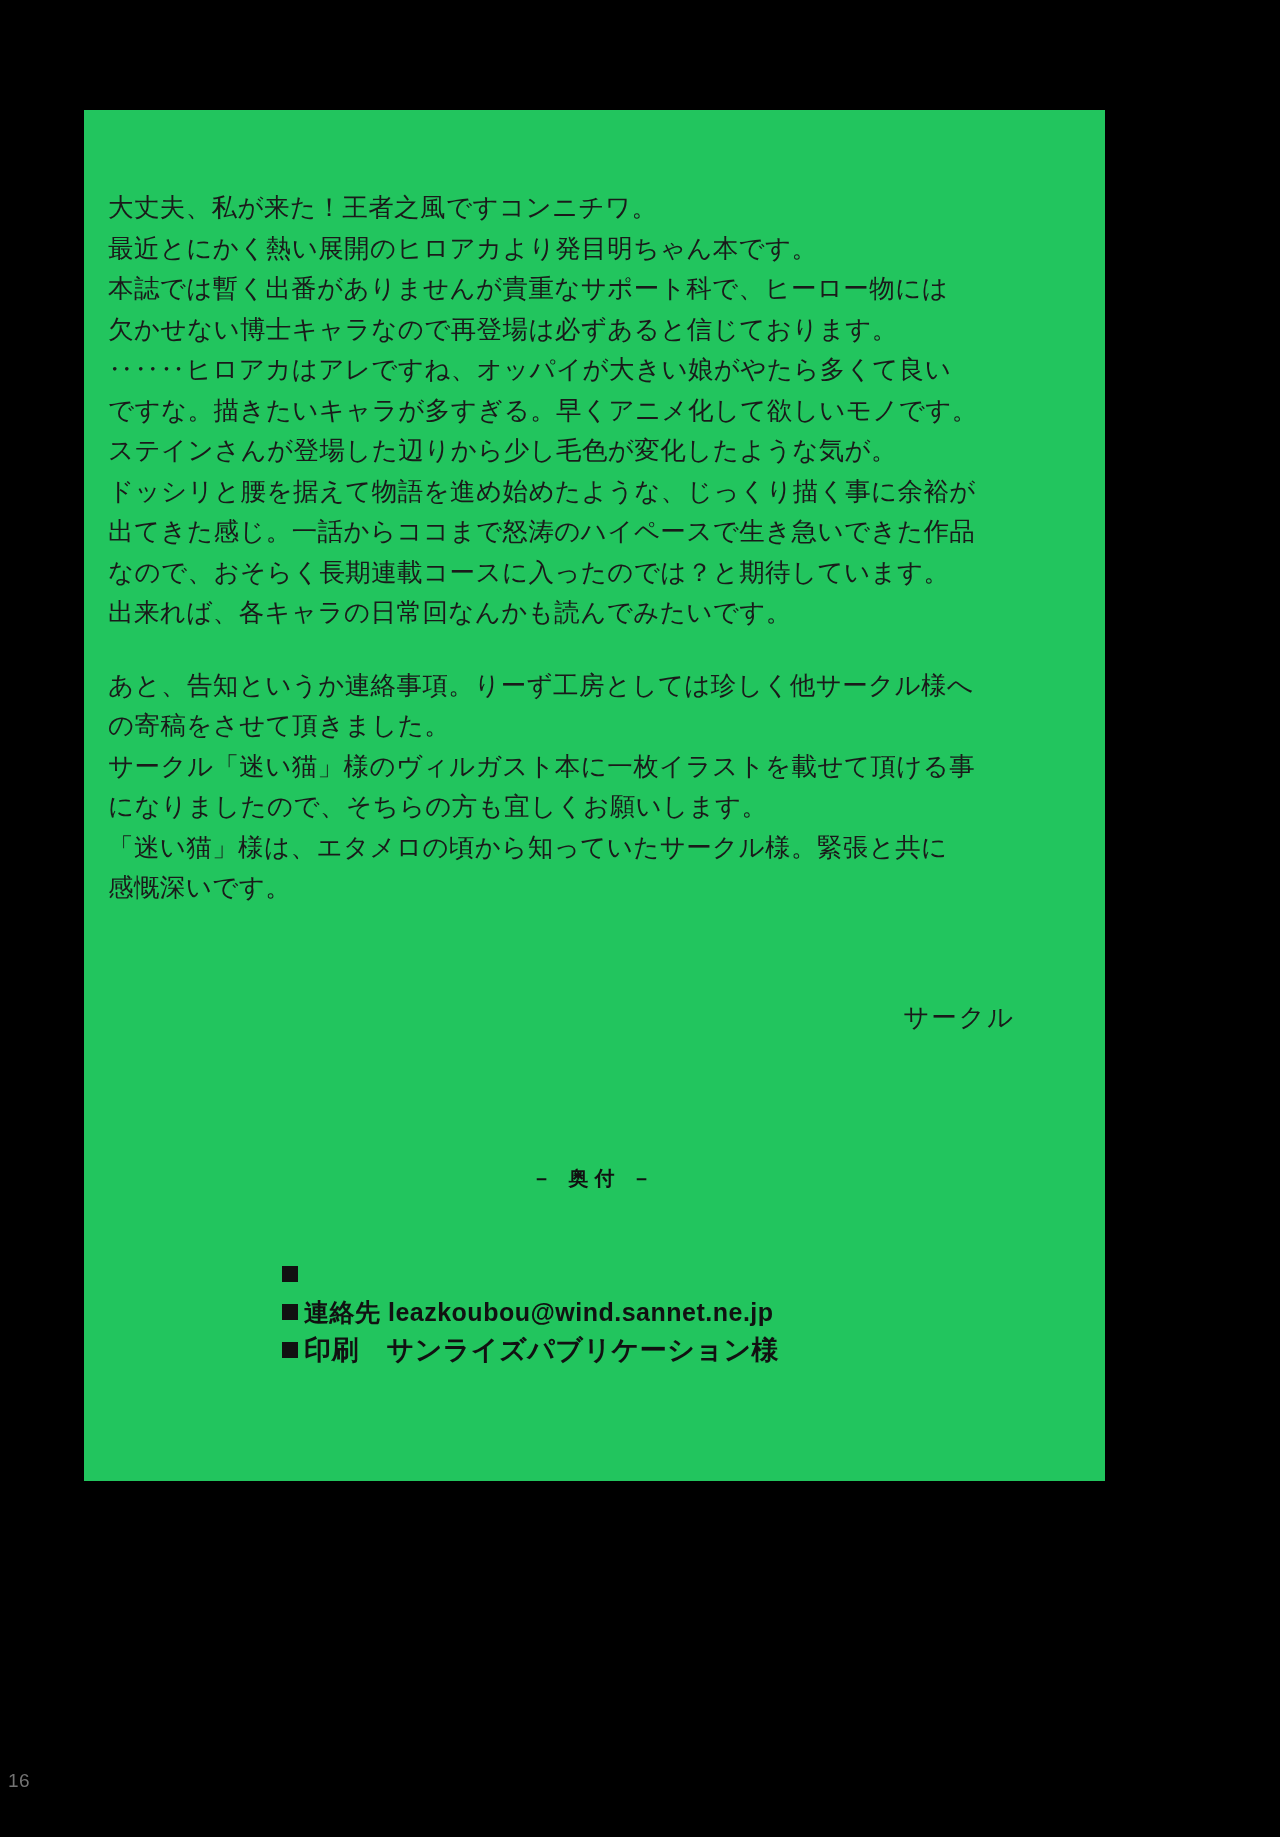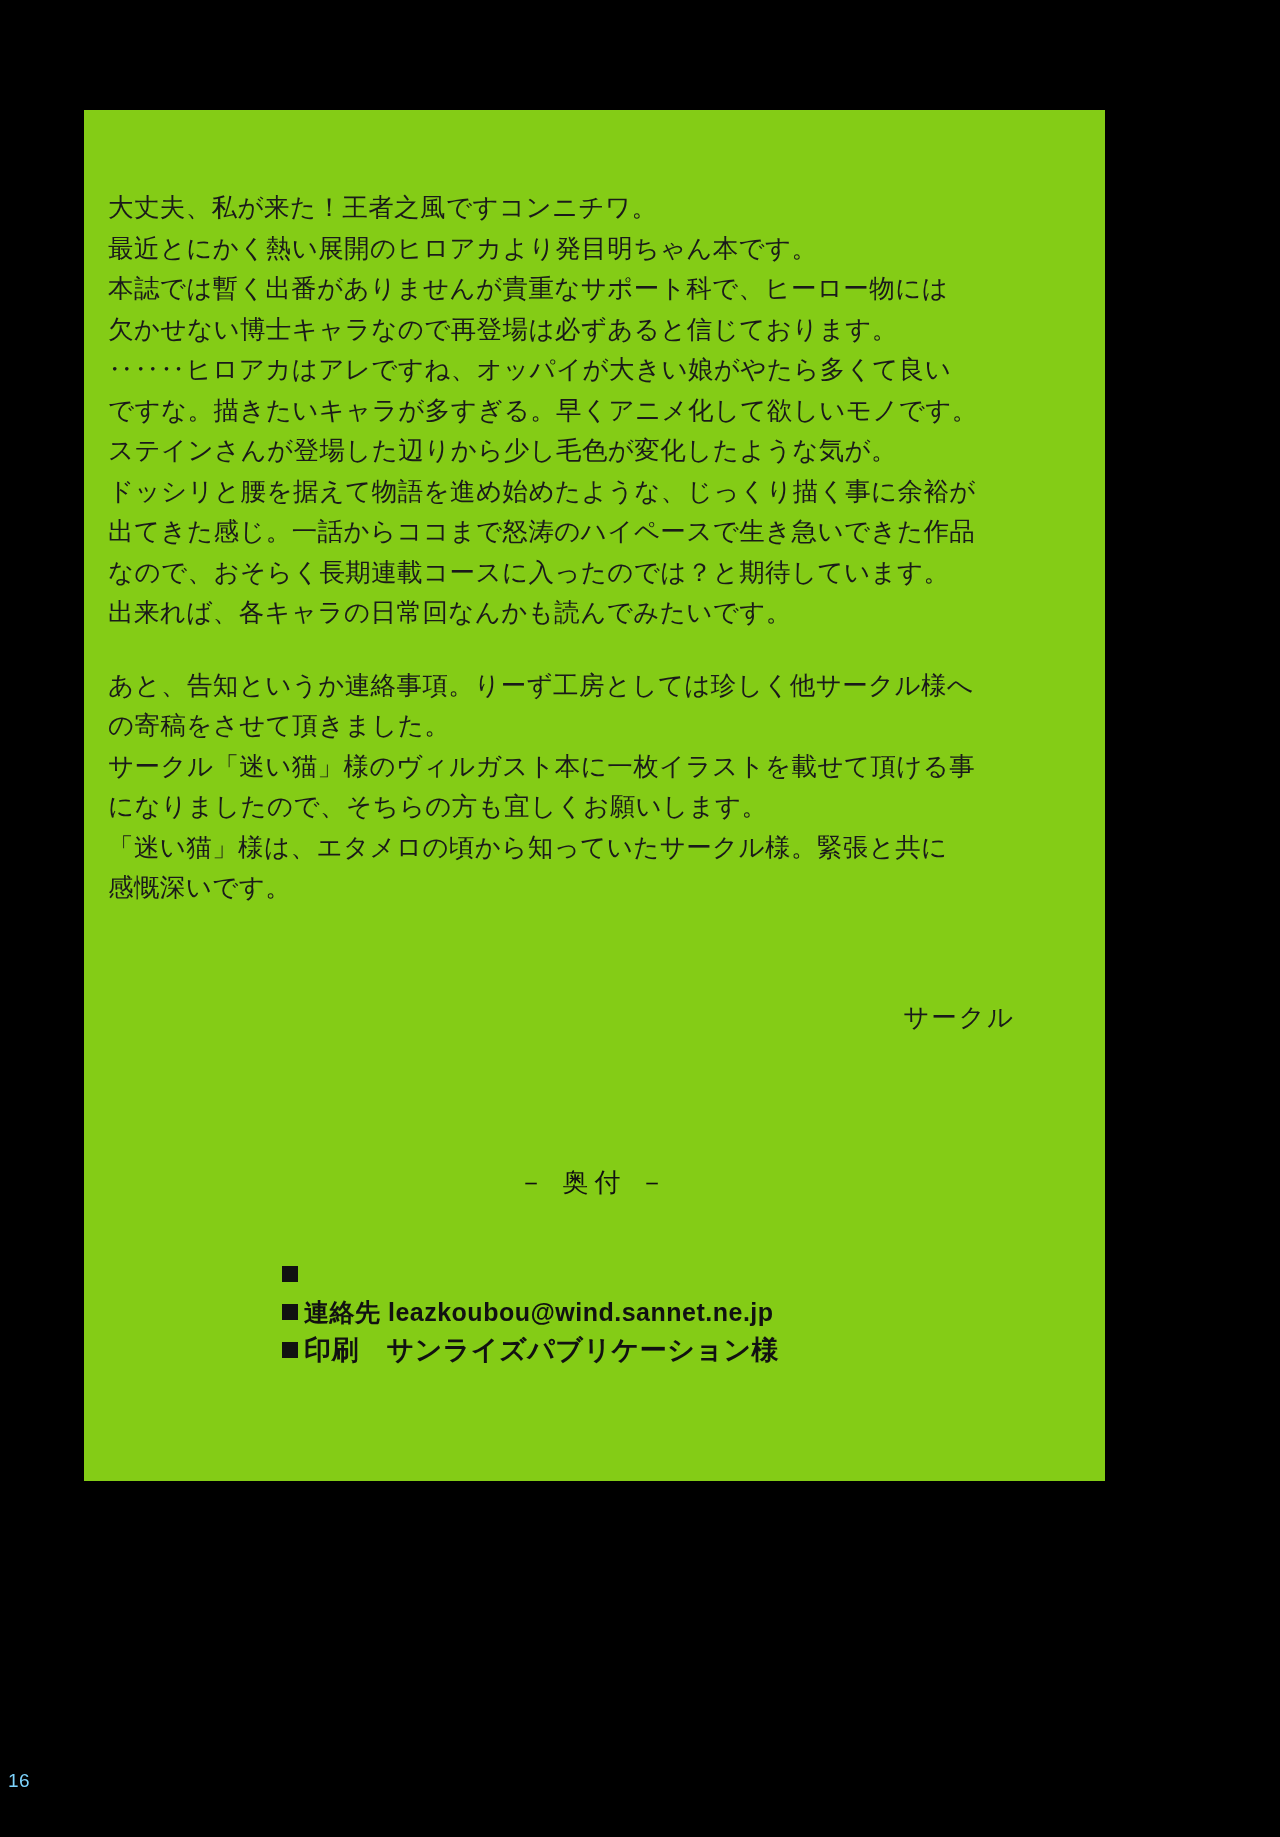--- a/index.html
+++ b/index.html
@@ -13,21 +13,21 @@
     font-family: "Liberation Serif", serif;
     overflow: hidden;
     position: relative;
   }
   .page-sheet {
     position: absolute;
     left: 84px;
     top: 110px;
     width: 1021px;
     height: 1371px;
-    background: #84cc16;
+    background: #22c55e;
   }
   .afterword {
     position: absolute;
     left: 24px;
     top: 78px;
     width: 960px;
   }
   .para {
     font-size: 25.5px;
     line-height: 40.5px;
@@ -45,24 +45,24 @@
     font-size: 25.5px;
     color: #1a1a1a;
     letter-spacing: 2px;
   }
   .colophon-title {
     position: absolute;
     left: 0;
     right: 0;
     top: 1055px;
     text-align: center;
-    font-size: 26px;
+    font-size: 20px;
     color: #111111;
     letter-spacing: 6px;
-    font-weight: normal;
+    font-weight: bold;
   }
   .colophon-block {
     position: absolute;
     left: 198px;
     top: 1145px;
     width: 700px;
   }
   .colophon-line {
     font-size: 27px;
     line-height: 38px;
@@ -82,21 +82,21 @@
     background: #111111;
     margin-right: 6px;
     vertical-align: 1px;
   }
   .page-number {
     position: absolute;
     left: 8px;
     top: 1770px;
     font-family: "Liberation Sans", sans-serif;
     font-size: 19px;
-    color: #7dd3fc;
+    color: #737373;
     letter-spacing: 0.5px;
   }
 </style>
 </head>
 <body>
 
 <div class="page-sheet">
 
   <div class="afterword">
     <p class="para" style="white-space: pre-line;">大丈夫、私が来た！王者之風ですコンニチワ。

